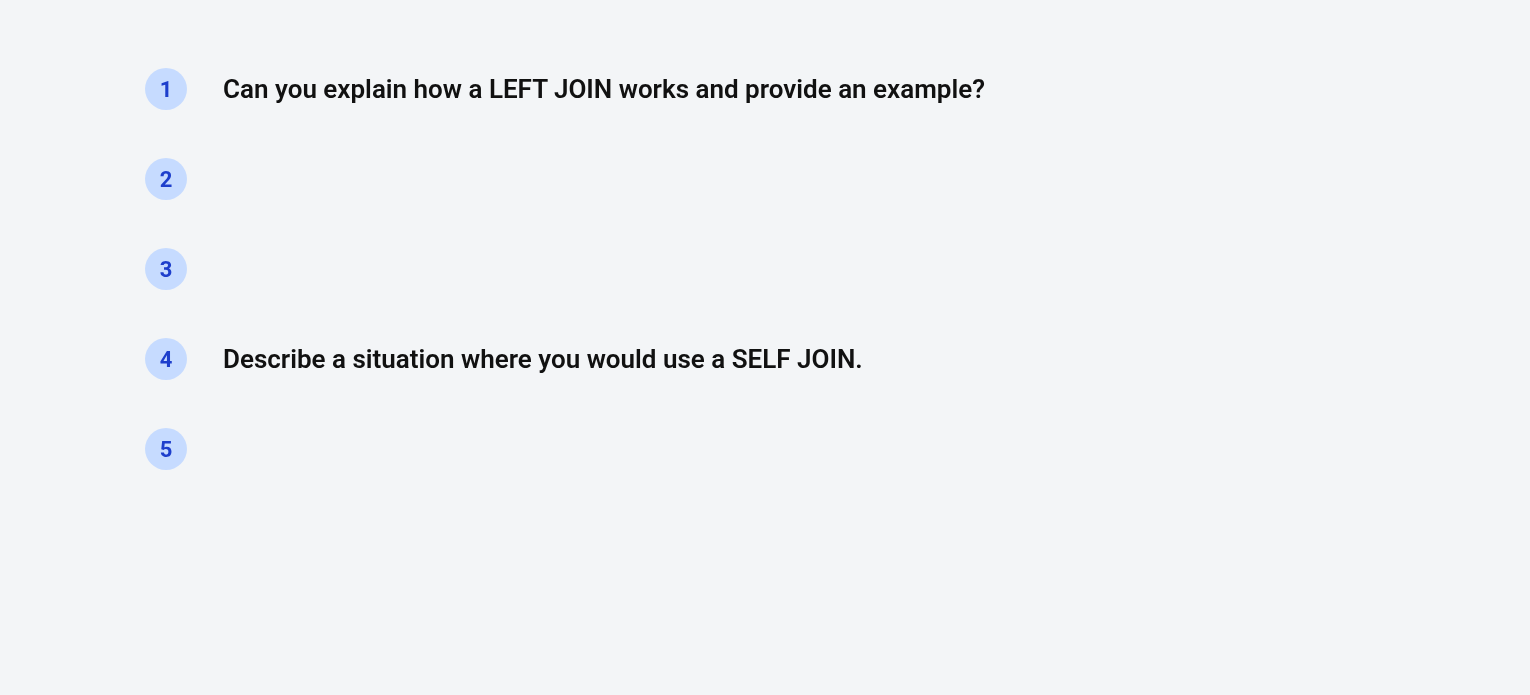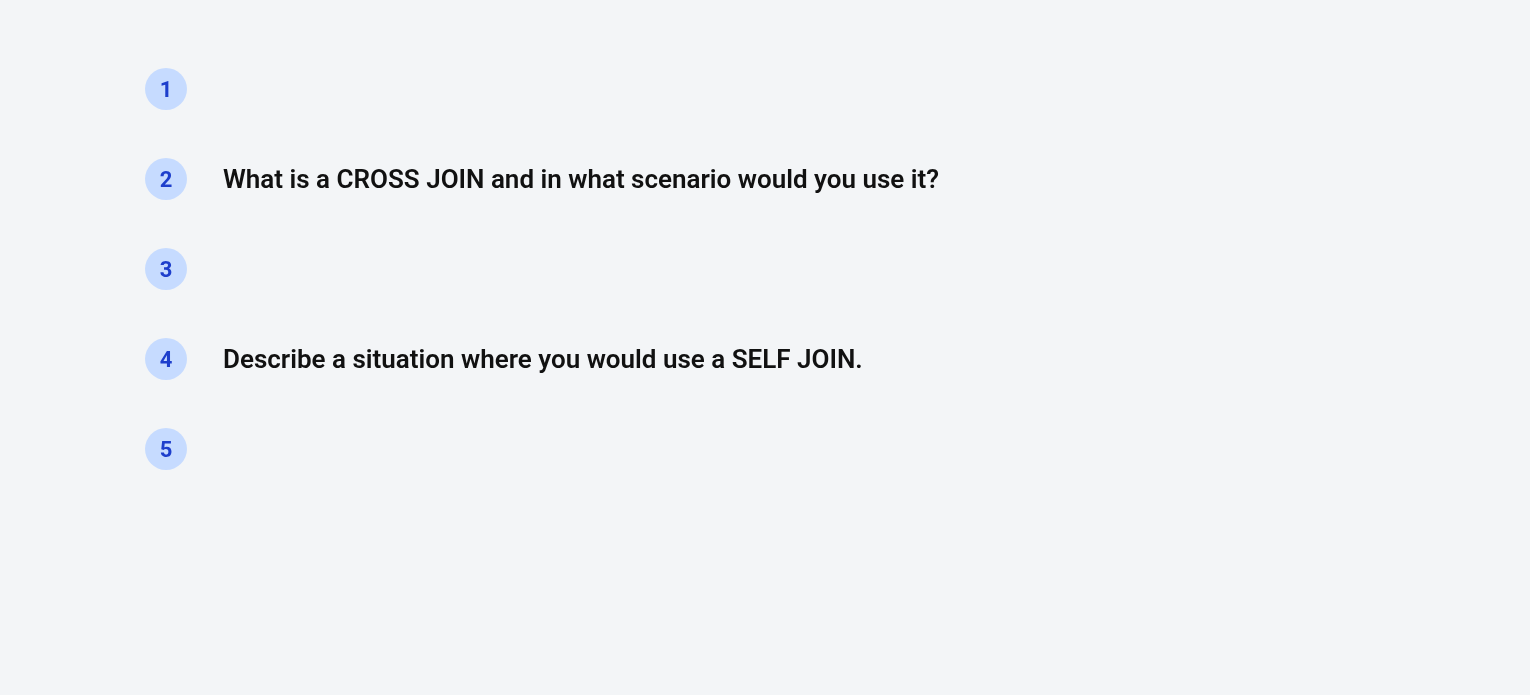--- a/index.html
+++ b/index.html
@@ -101,24 +101,24 @@
       padding-top: 4px;
     }
   </style>
 </head>
 <body>
 
 <div class="container">
   <div class="right-col">
     <div class="q-item">
       <div class="q-badge">1</div>
+      <div class="q-text">Can you explain how a LEFT JOIN works and provide an example?</div>
     </div>
     <div class="q-item">
       <div class="q-badge">2</div>
-      <div class="q-text">What is a CROSS JOIN and in what scenario would you use it?</div>
     </div>
     <div class="q-item">
       <div class="q-badge">3</div>
     </div>
     <div class="q-item">
       <div class="q-badge">4</div>
       <div class="q-text">Describe a situation where you would use a SELF JOIN.</div>
     </div>
     <div class="q-item">
       <div class="q-badge">5</div>

